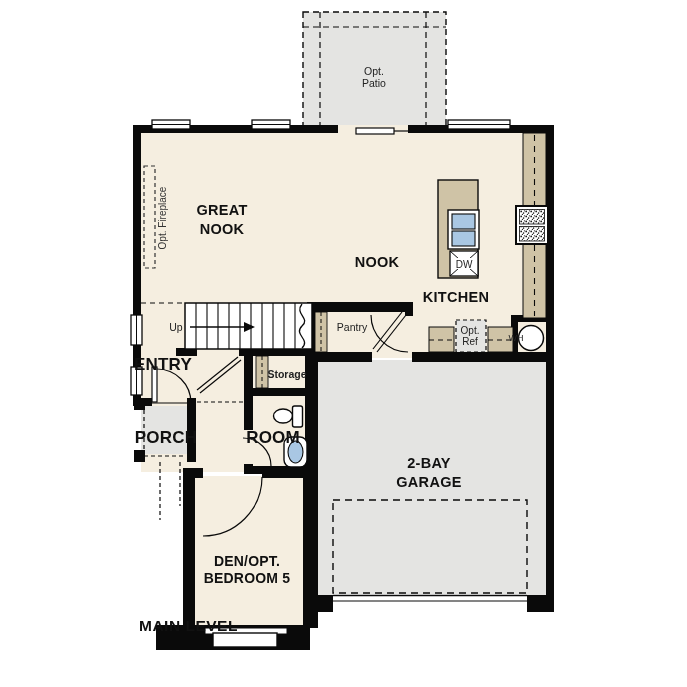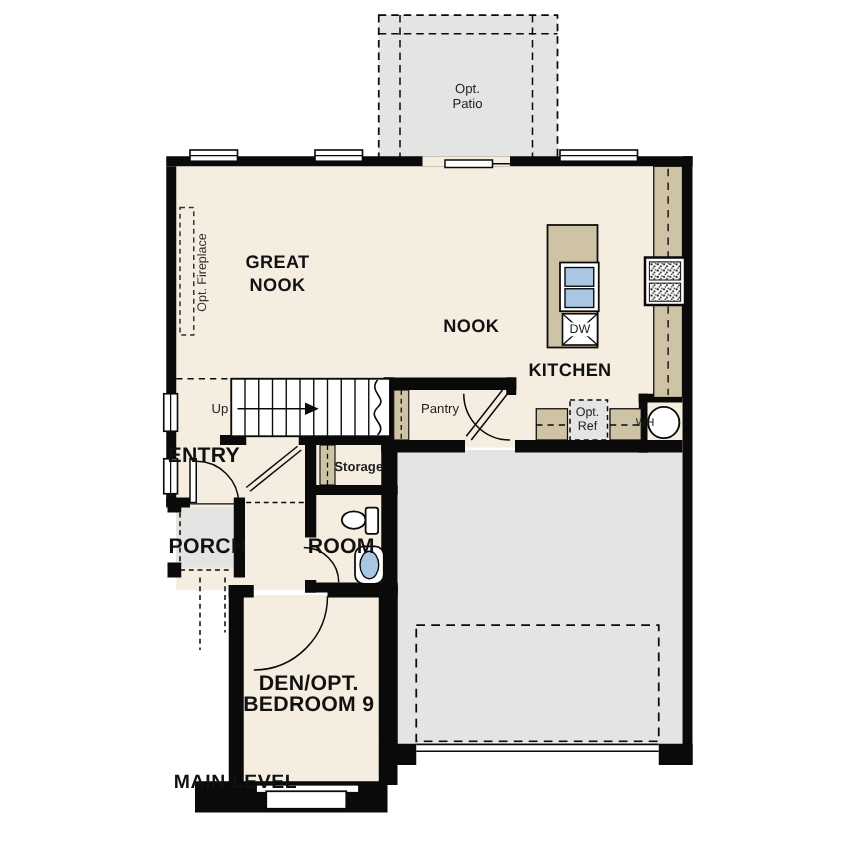--- a/index.html
+++ b/index.html
@@ -218,23 +218,27 @@
 
 <div class="lbl room" style="left:222px;top:220px;">
   <div>GREAT</div>
   <div>NOOK</div>
 </div>
 <div class="lbl room" style="left:377px;top:218px;margin-top:44px;">NOOK</div>
 <div class="lbl room" style="left:456px;top:297px;">KITCHEN</div>
 <div class="lbl room-sm" style="left:163px;top:364px;">ENTRY</div>
 <div class="lbl room-sm" style="left:166px;top:437px;">PORCH</div>
 <div class="lbl room-sm" style="left:273px;top:437px;">ROOM</div>
-<div class="lbl room-sm" style="left:247px;top:555px;font-size:17px;">
+<div class="lbl room" style="left:429px;top:473px;">
+  <div>2-BAY</div>
+  <div>GARAGE</div>
+</div>
+<div class="lbl room-sm" style="left:247px;top:570px;font-size:14px;">
   <div>DEN/OPT.</div>
-  <div>BEDROOM 9</div>
+  <div>BEDROOM 5</div>
 </div>
 
 <div class="lbl feat" style="left:176px;top:327px;">Up</div>
 <div class="lbl feat" style="left:352px;top:327px;">Pantry</div>
 <div class="lbl feat" style="left:287px;top:374px;font-weight:bold;">Storage</div>
 <div class="lbl feat" style="left:374px;top:77px;">
   <div>Opt.</div>
   <div>Patio</div>
 </div>
 <div class="lbl tiny" style="left:470px;top:336px;">

